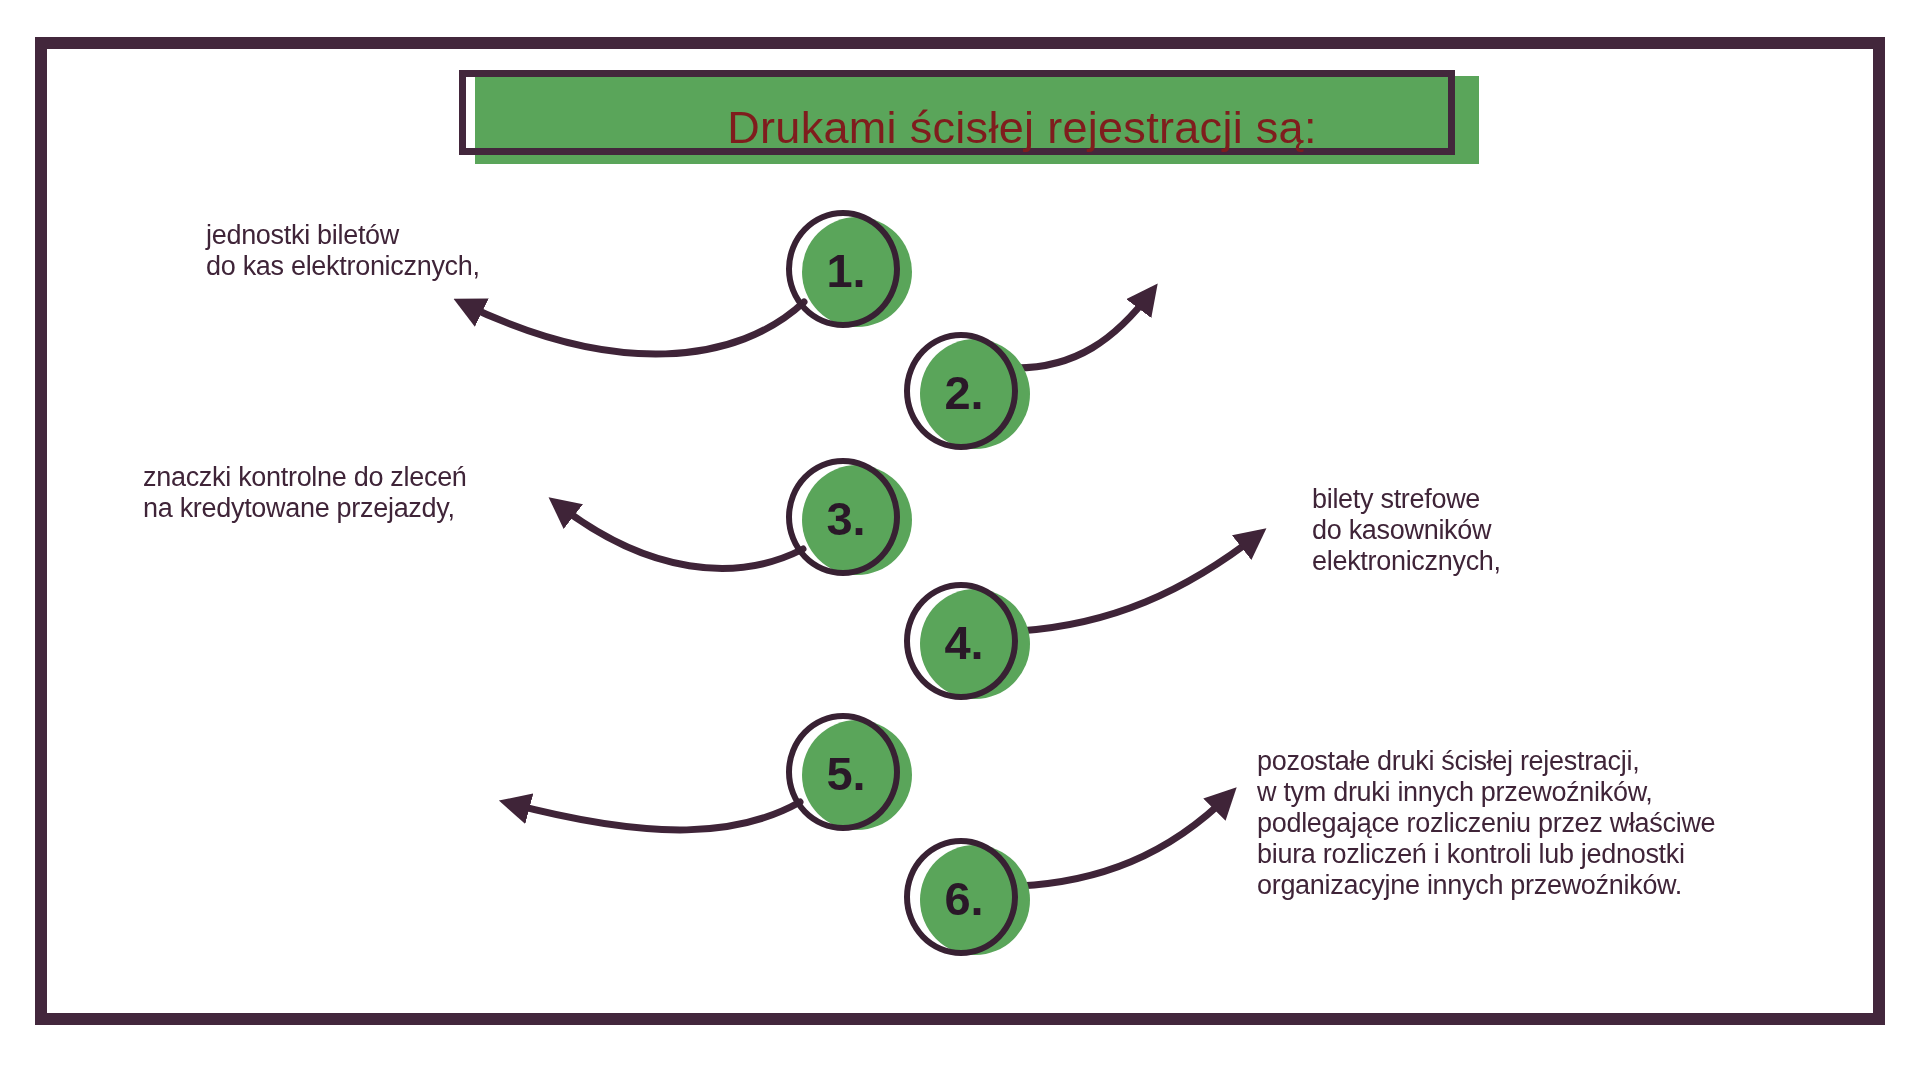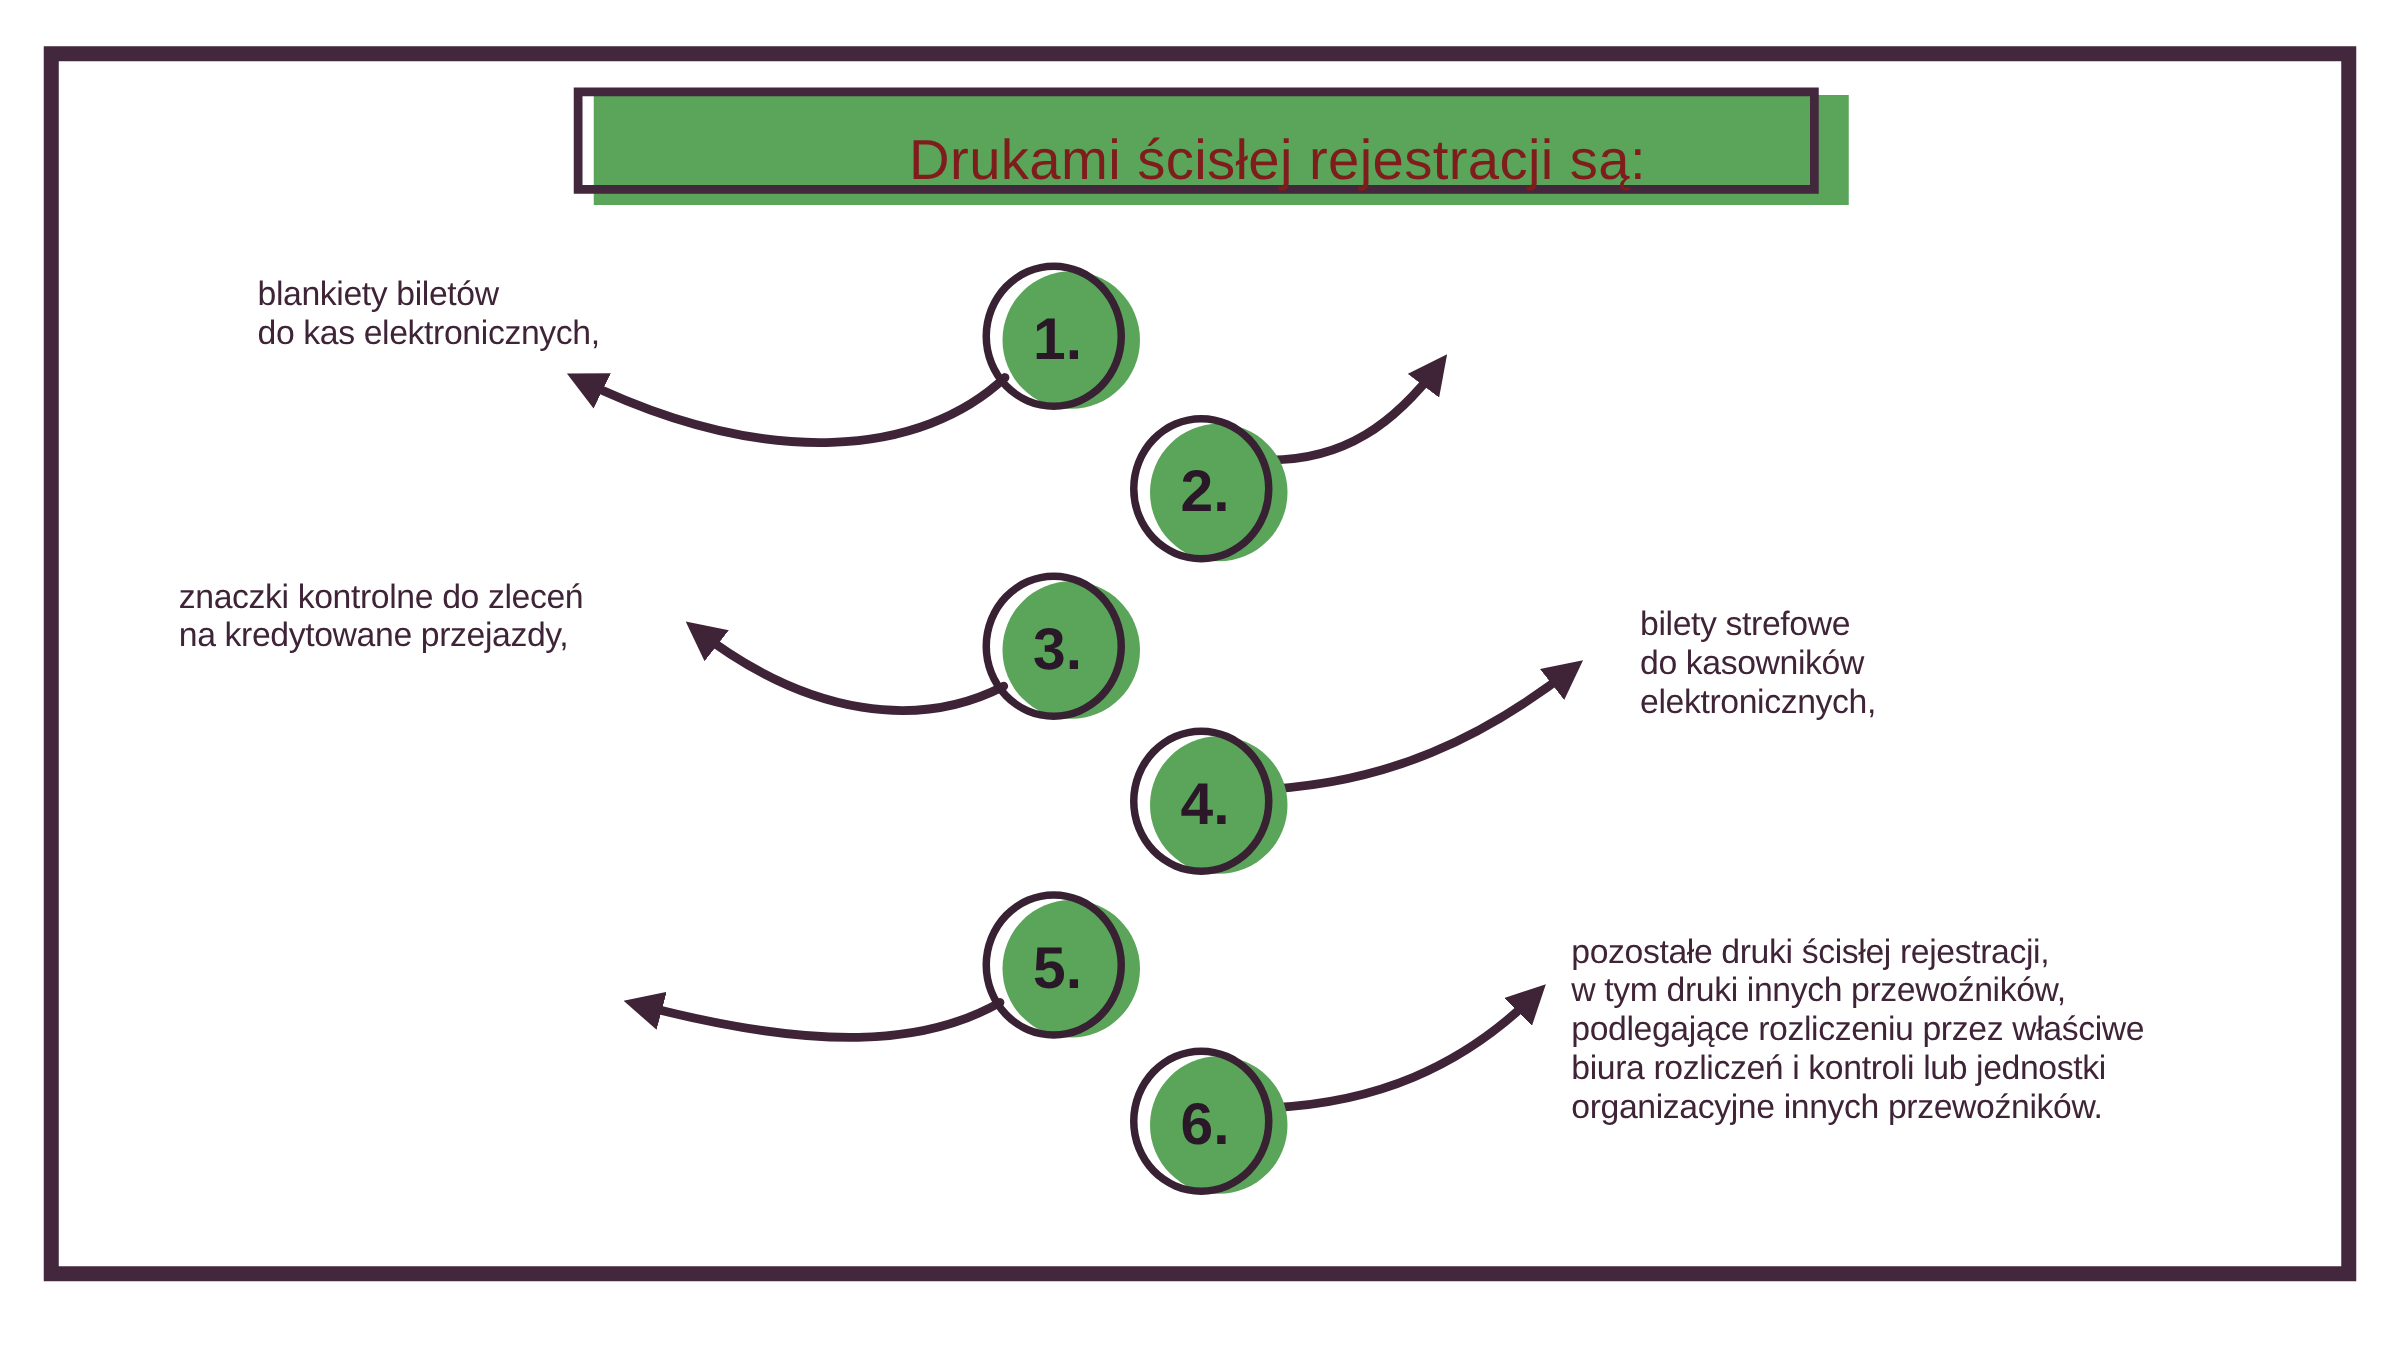--- a/index.html
+++ b/index.html
@@ -165,21 +165,21 @@
     <div class="disc"></div>
     <div class="ring"></div>
     <div class="num">5.</div>
   </div>
   <div class="num-circle" id="circle-6">
     <div class="disc"></div>
     <div class="ring"></div>
     <div class="num">6.</div>
   </div>
 
-  <div class="item-label" id="label-1">blankiety biletów
+  <div class="item-label" id="label-1">jednostki biletów
 do kas elektronicznych,</div>
   <div class="item-label" id="label-3">znaczki kontrolne do zleceń
 na kredytowane przejazdy,</div>
   <div class="item-label" id="label-4">bilety strefowe
 do kasowników
 elektronicznych,</div>
   <div class="item-label" id="label-6">pozostałe druki ścisłej rejestracji,
 w tym druki innych przewoźników,
 podlegające rozliczeniu przez właściwe
 biura rozliczeń i kontroli lub jednostki

